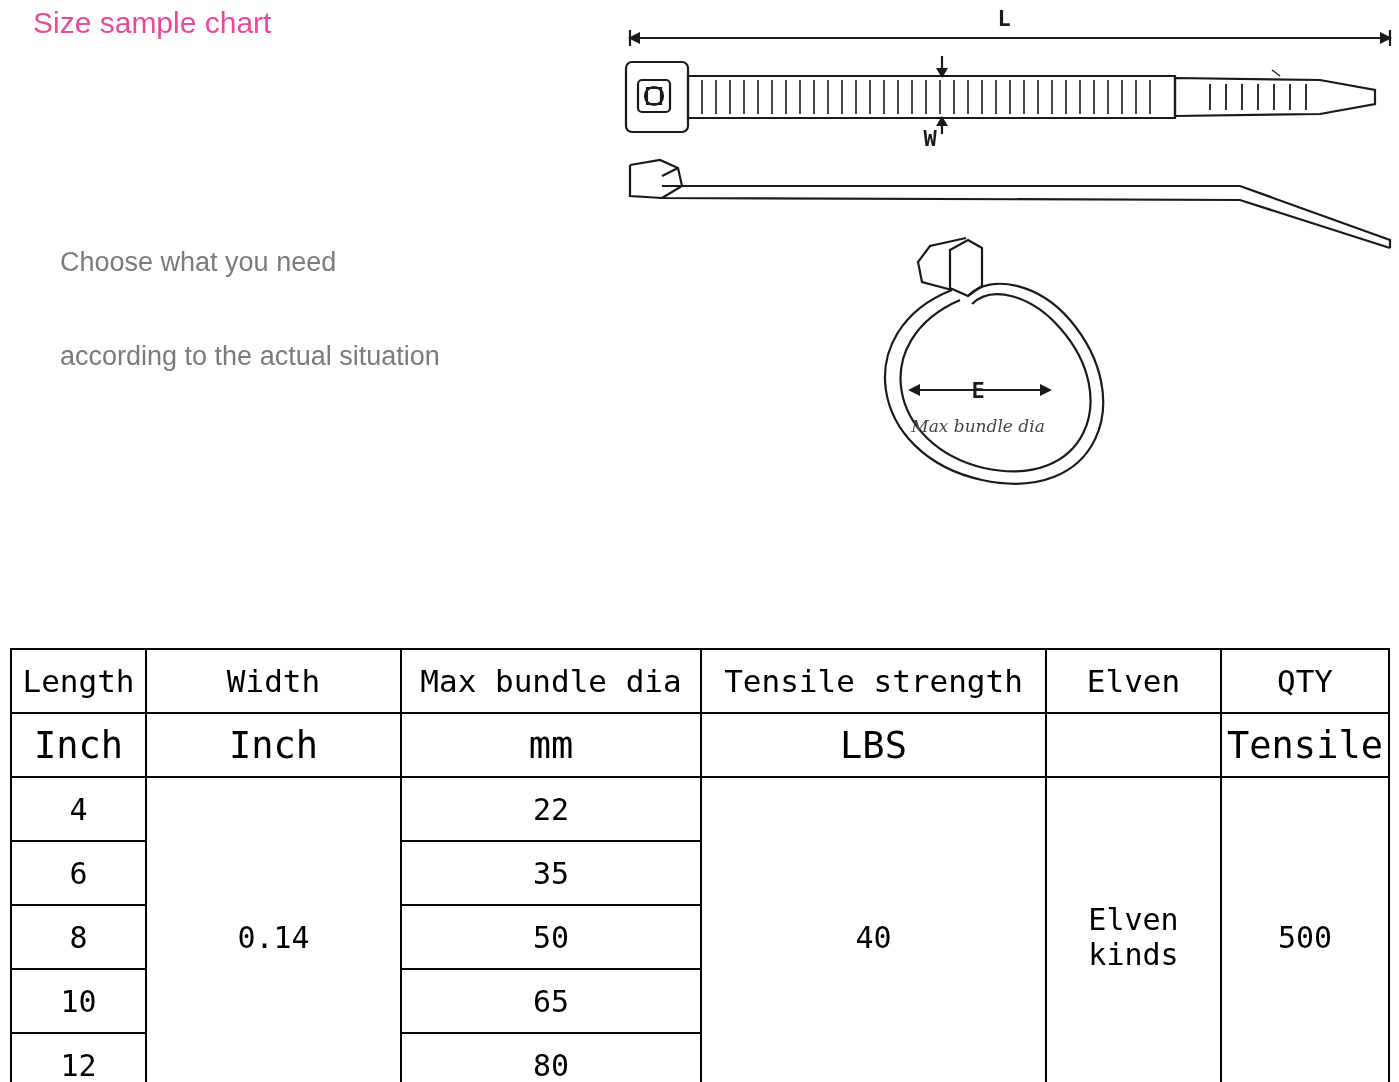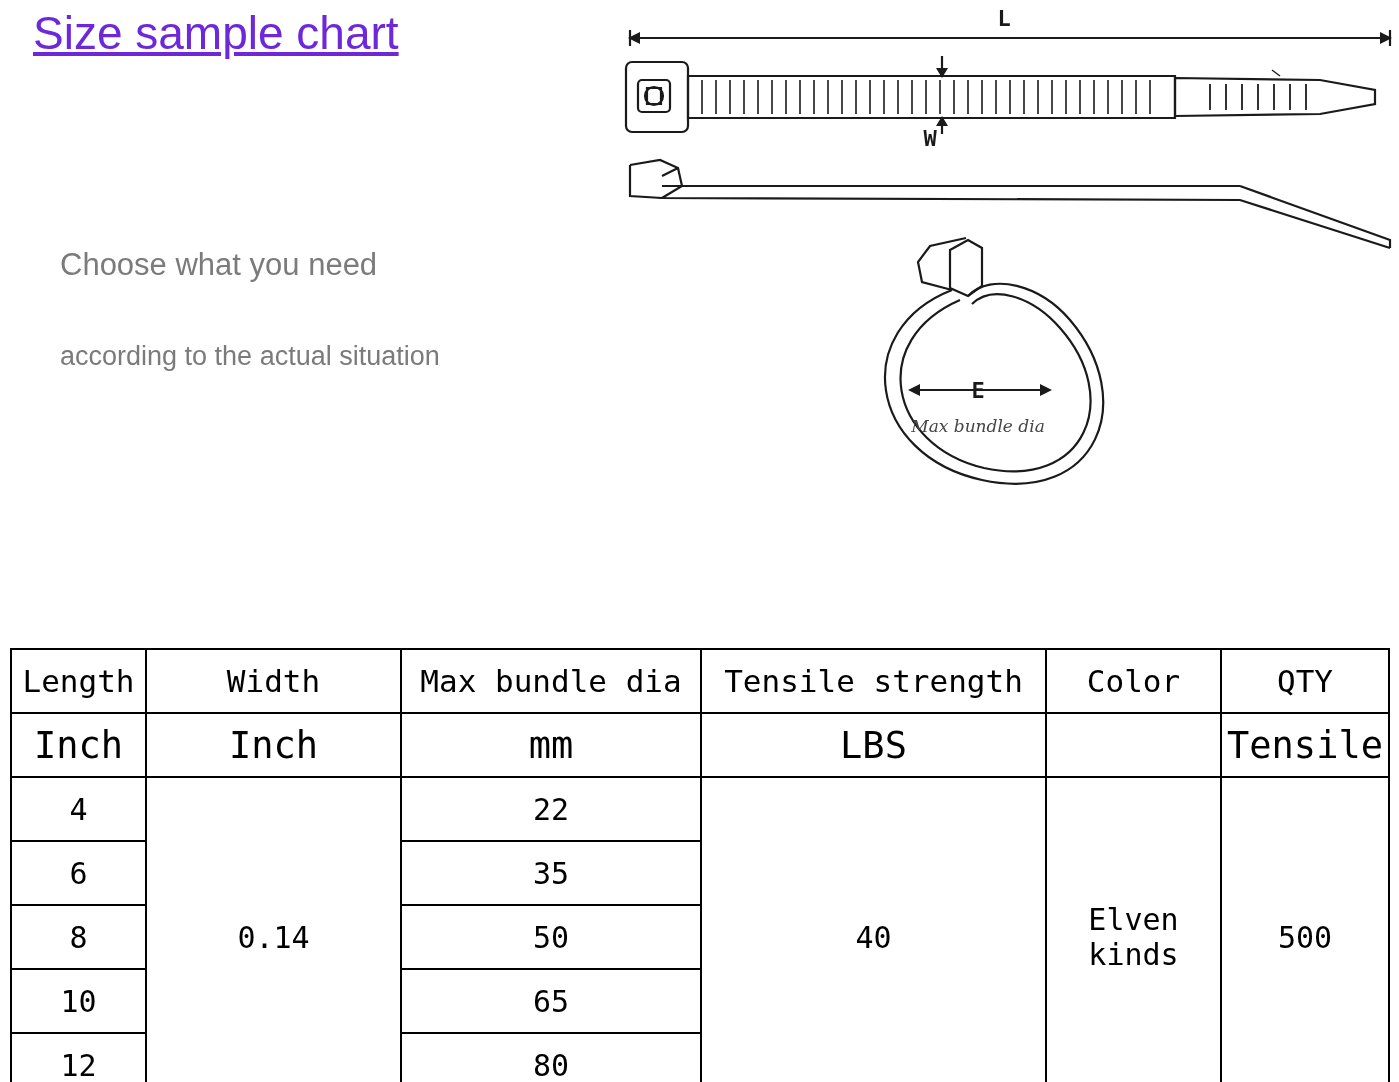--- a/index.html
+++ b/index.html
@@ -13,31 +13,30 @@
     position: relative;
     font-family: "Liberation Sans", sans-serif;
     overflow: hidden;
   }
 
   
   #title {
     position: absolute;
     left: 33px;
     top: 6px;
-    font-size: 46px;
-    color: #6d28d9;
+    font-size: 30px;
+    color: #ec4899;
     font-family: "Liberation Sans", sans-serif;
     white-space: nowrap;
-    text-decoration: underline;
   }
   #sub1 {
     position: absolute;
     left: 60px;
     top: 247px;
-    font-size: 31px;
+    font-size: 27px;
     color: #7b7b7b;
     white-space: nowrap;
   }
   #sub2 {
     position: absolute;
     left: 60px;
     top: 333px;
     font-size: 27px;
     color: #7b7b7b;
     white-space: nowrap;
@@ -189,21 +188,21 @@
     <col class="col-tensile">
       <col class="col-color">
       <col class="col-qty">
   </colgroup>
   <tbody>
     <tr class="h1row">
       <td>Length</td>
       <td>Width</td>
       <td>Max bundle dia</td>
       <td>Tensile strength</td>
-      <td>Color</td>
+      <td>Elven</td>
       <td>QTY</td>
     </tr>
     <tr class="h2row">
       <td>Inch</td>
       <td>Inch</td>
       <td class="unit-small">mm</td>
       <td>LBS</td>
       <td></td>
       <td>Tensile</td>
     </tr>

